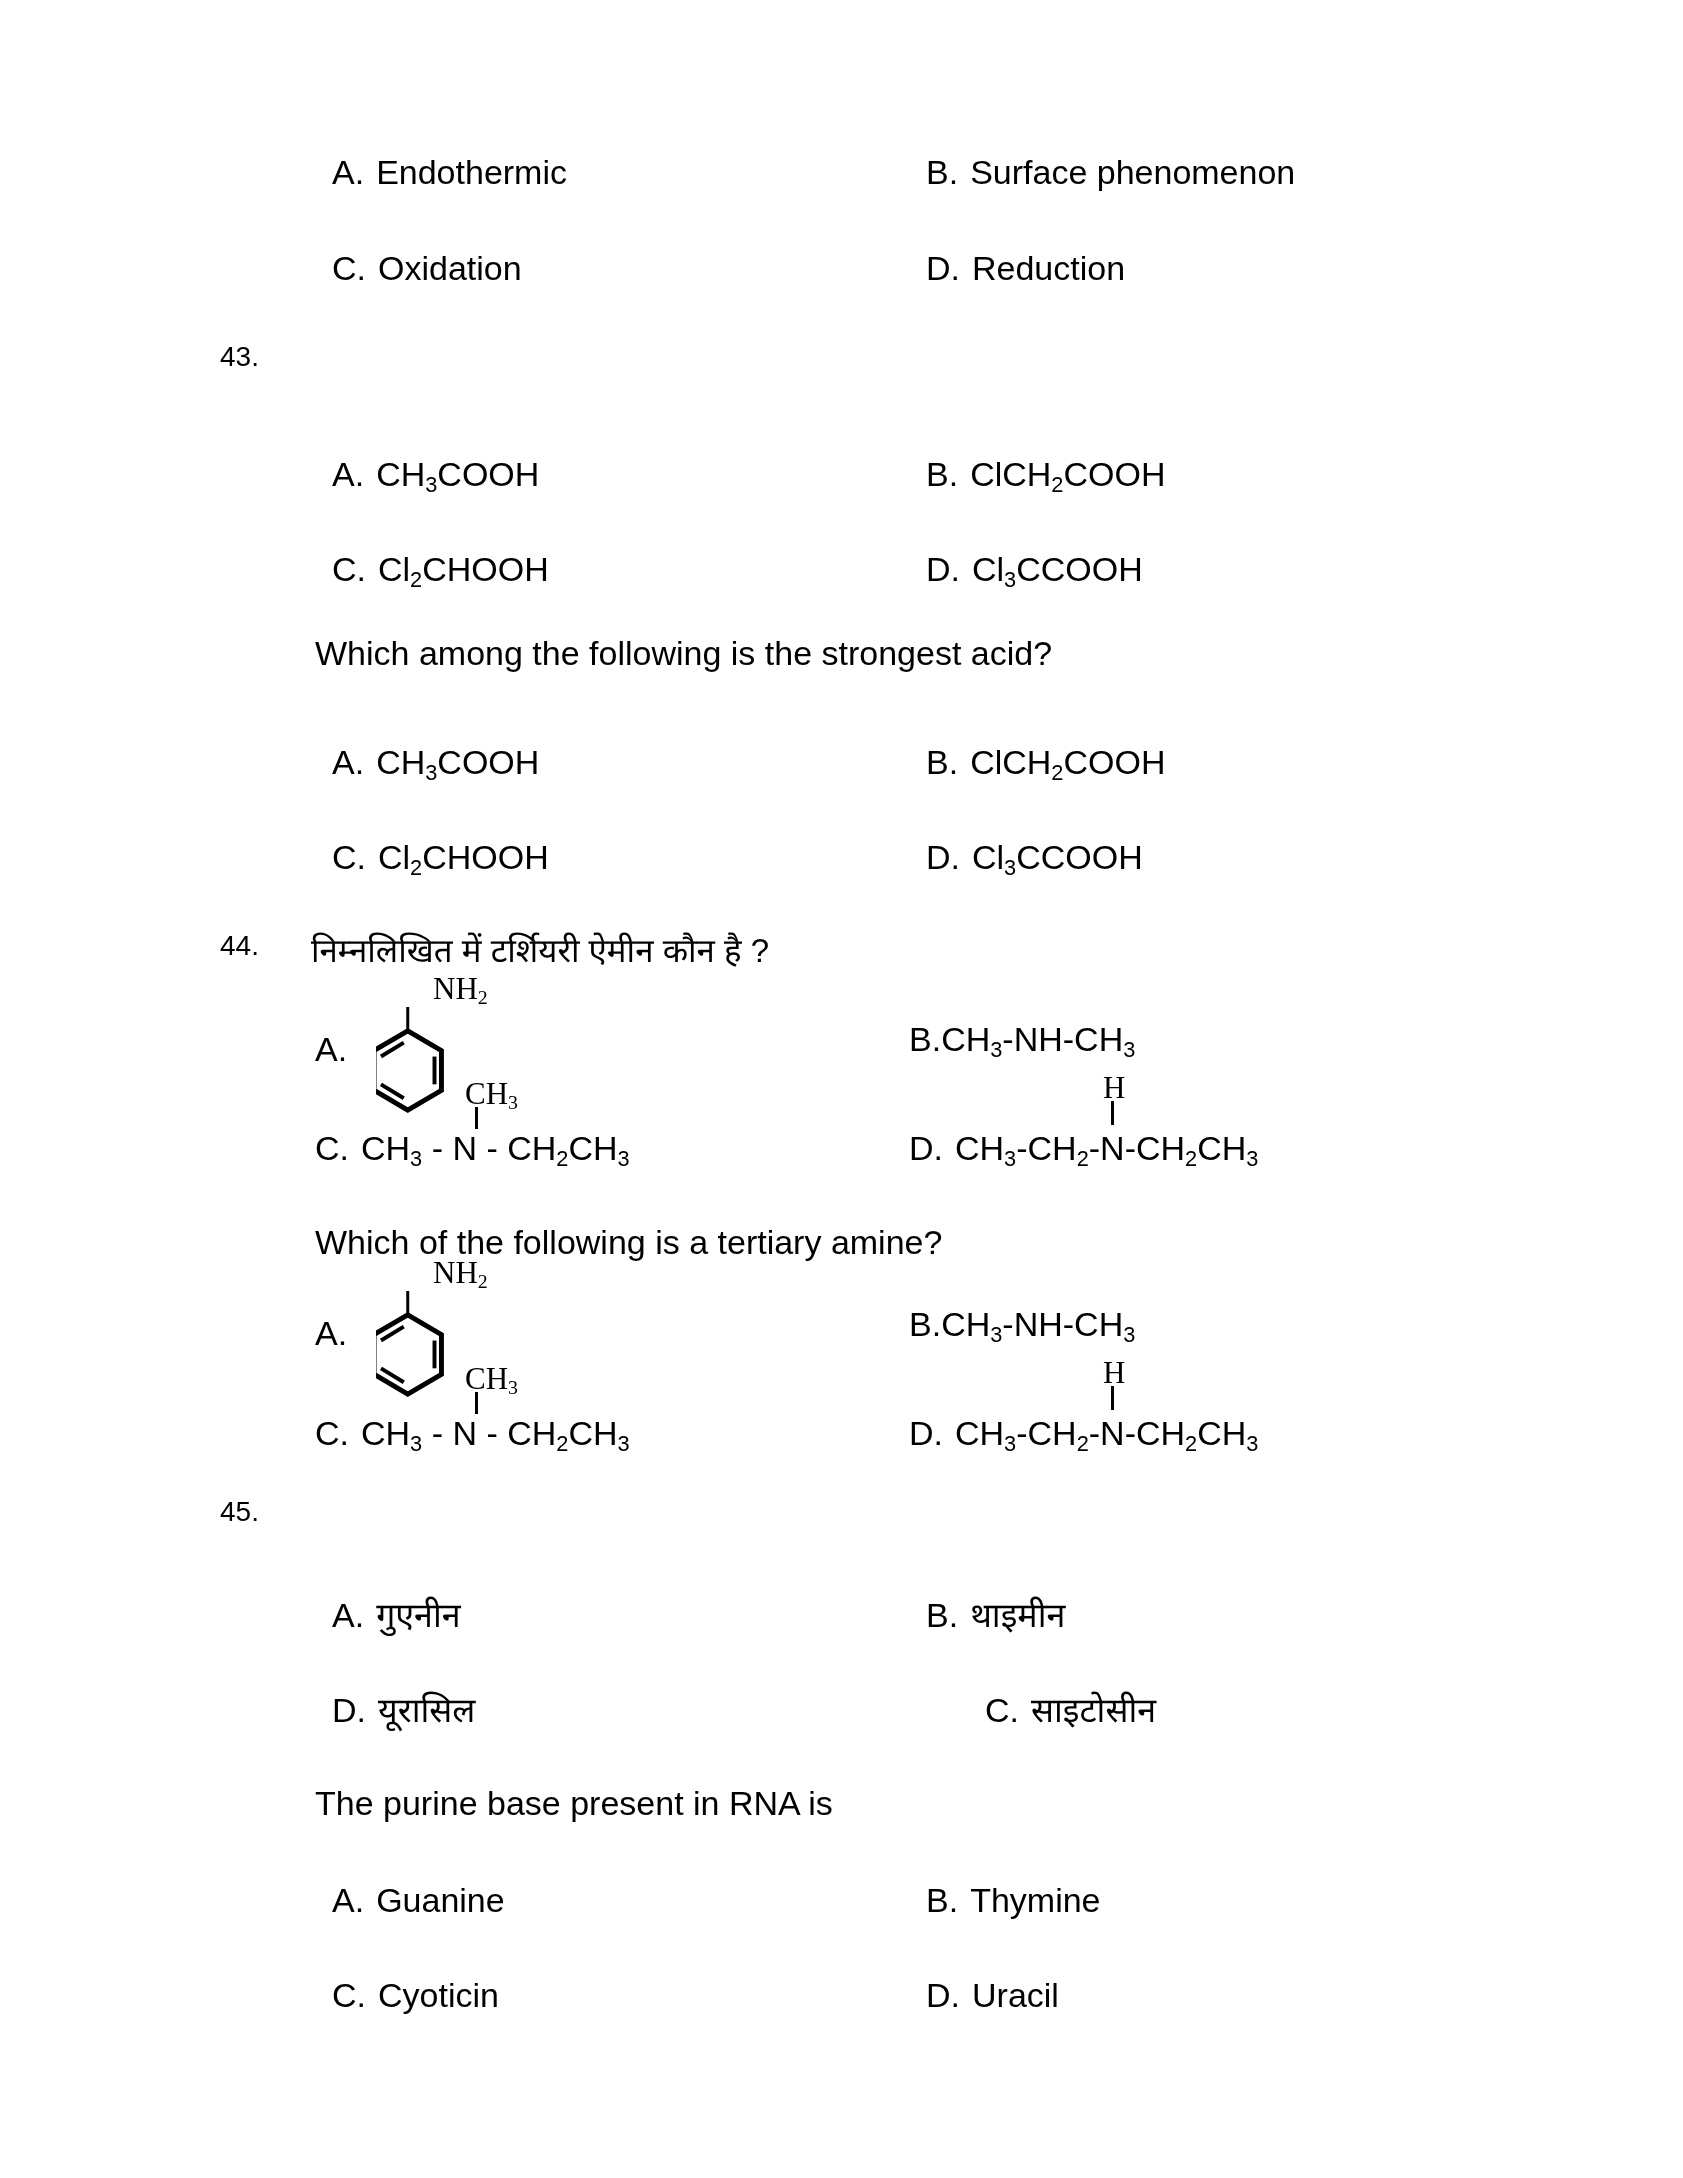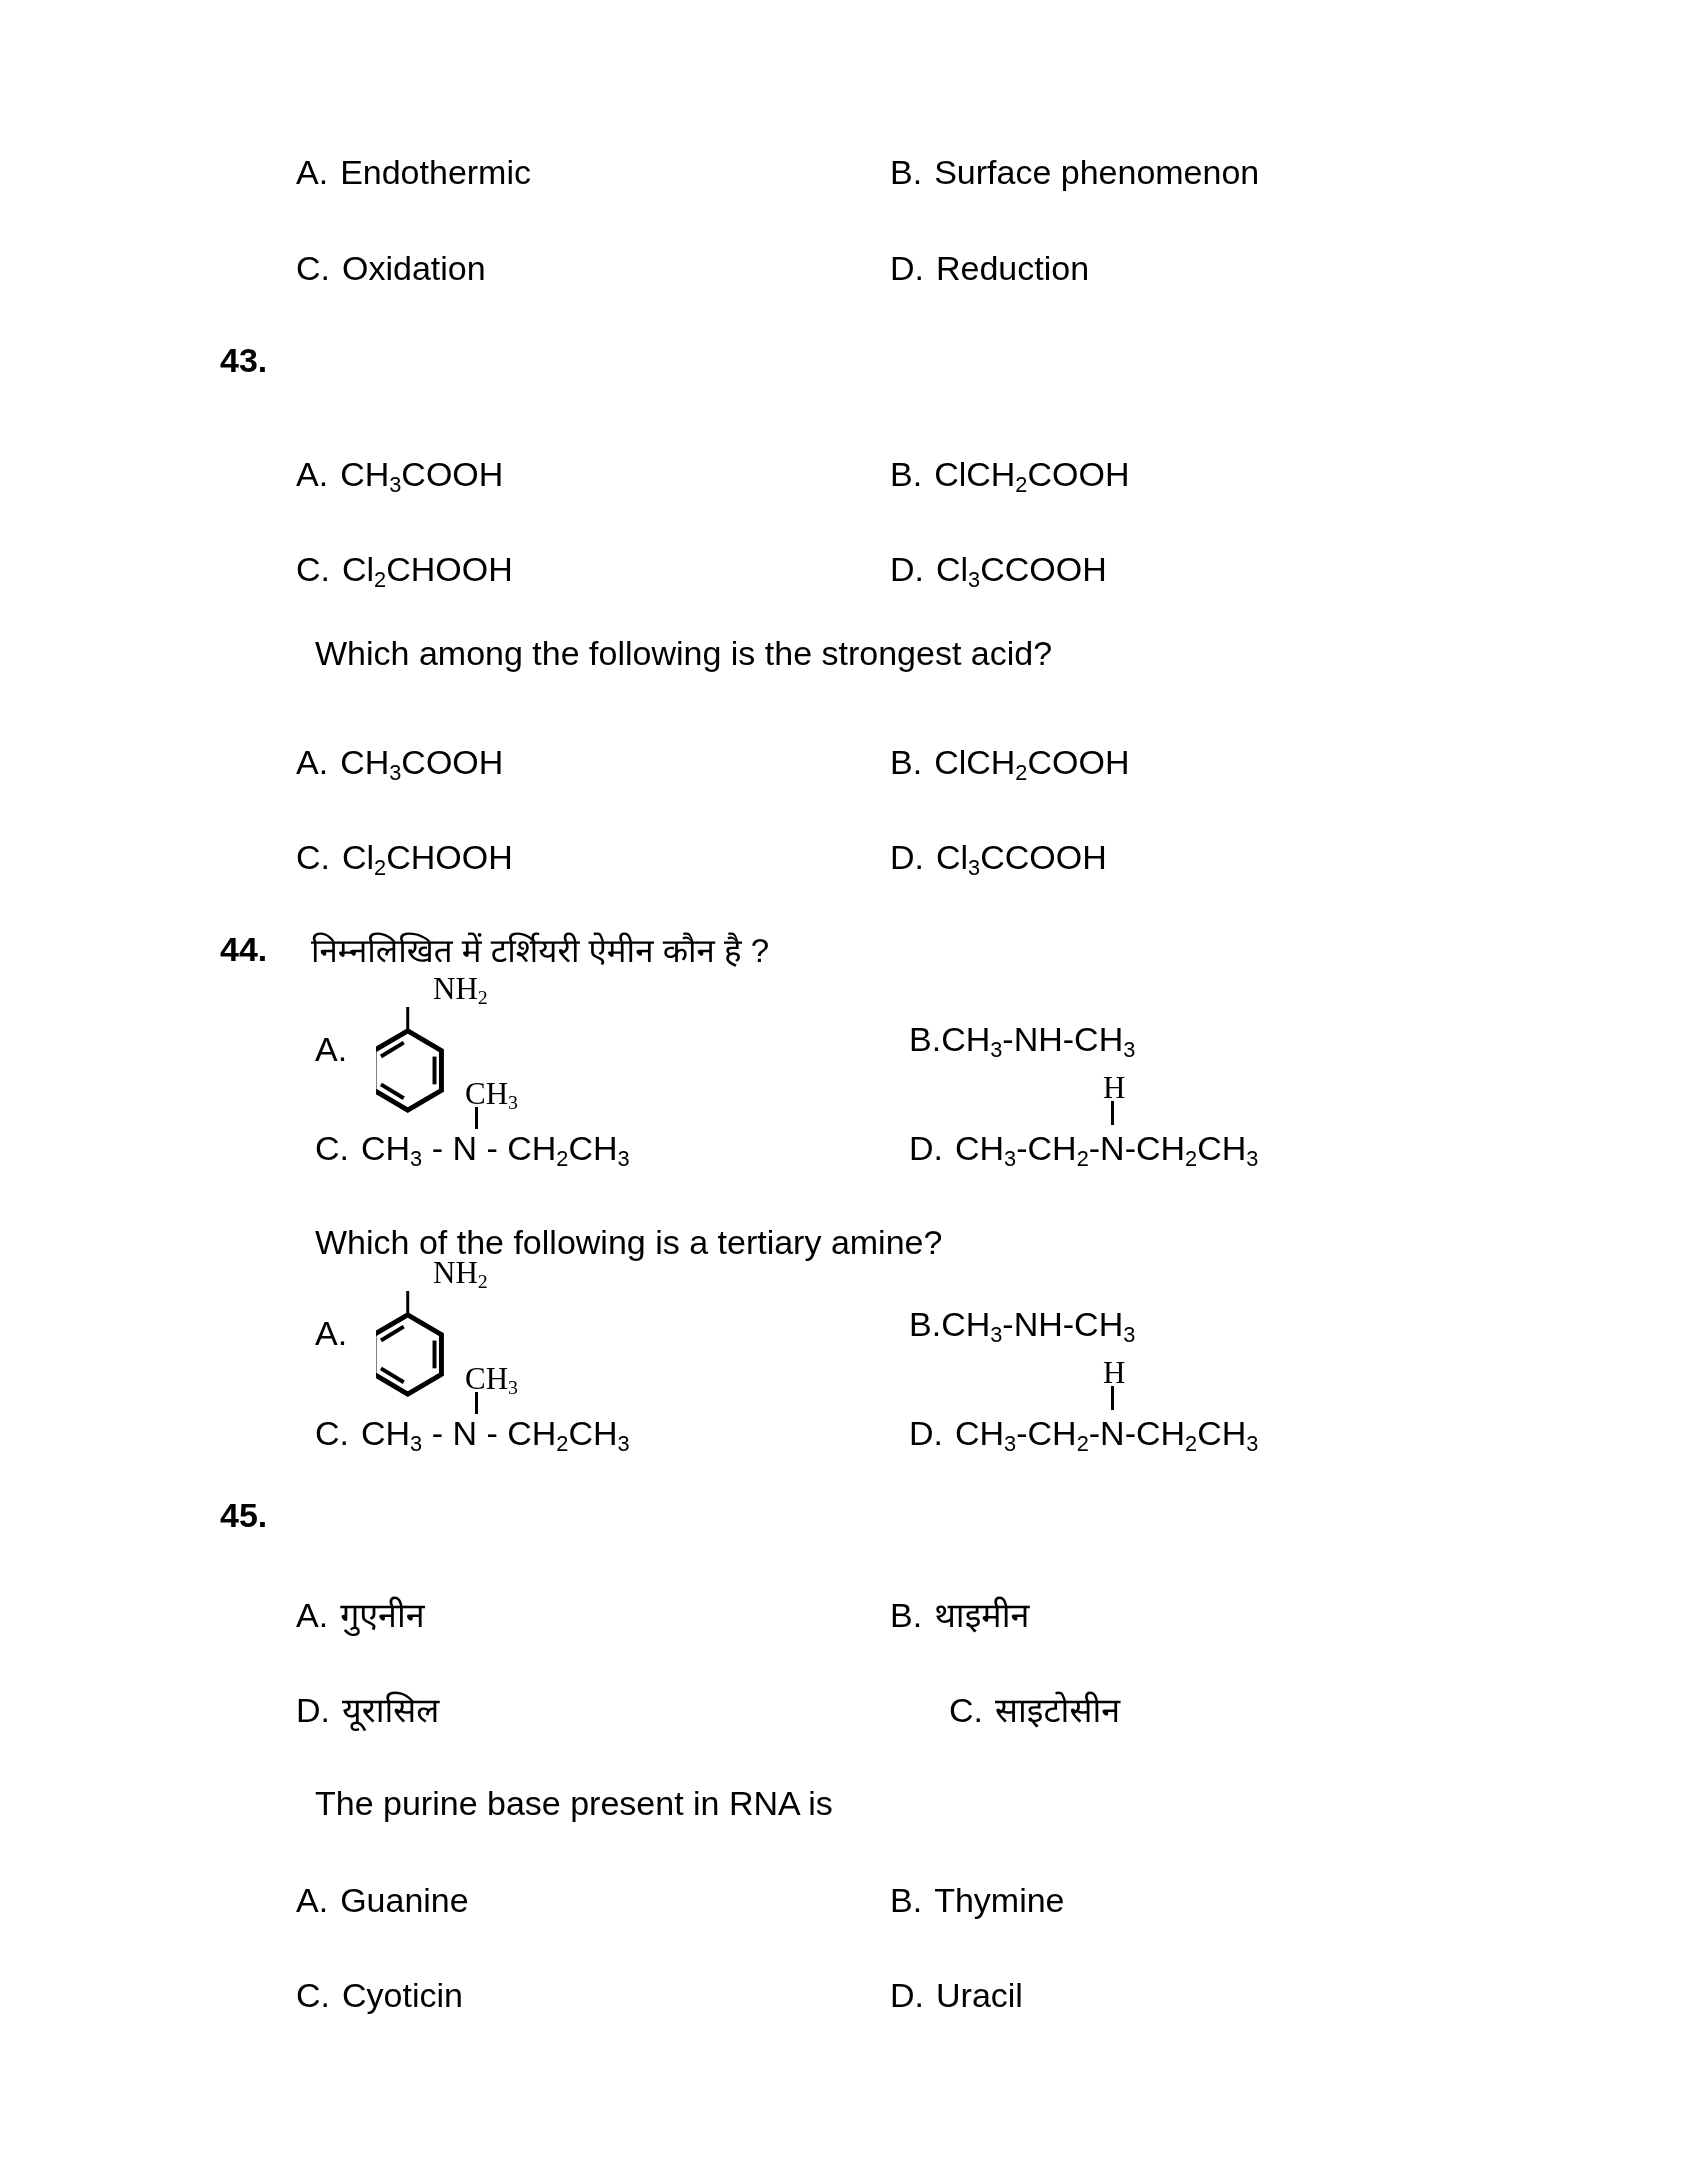--- a/index.html
+++ b/index.html
@@ -19,40 +19,39 @@
 
   
   .qrow {
     position: absolute;
     display: flex;
     align-items: flex-start;
   }
   .qnum {
     width: 91px;
     text-align: left;
-    font-size: 34px;
+    font-size: 28px;
     line-height: 1.1;
     flex: 0 0 auto;
-    font-weight: bold;
   }
   .qtext {
     font-size: 34px;
     line-height: 1.15;
     white-space: nowrap;
   }
   .hindi {
     font-family: "Liberation Sans", "DejaVu Sans", sans-serif;
     font-size: 33px;
     line-height: 1.2;
   }
 
   
   .optrow {
     position: absolute;
-    left: 296px;
+    left: 332px;
     width: 1247px;
     display: flex;
   }
   .opt {
     font-size: 34px;
     line-height: 1.15;
     white-space: nowrap;
   }
   .opt-a, .opt-c { width: 594px; flex: 0 0 594px; }
   .opt-b, .opt-d { flex: 1 1 auto; }

